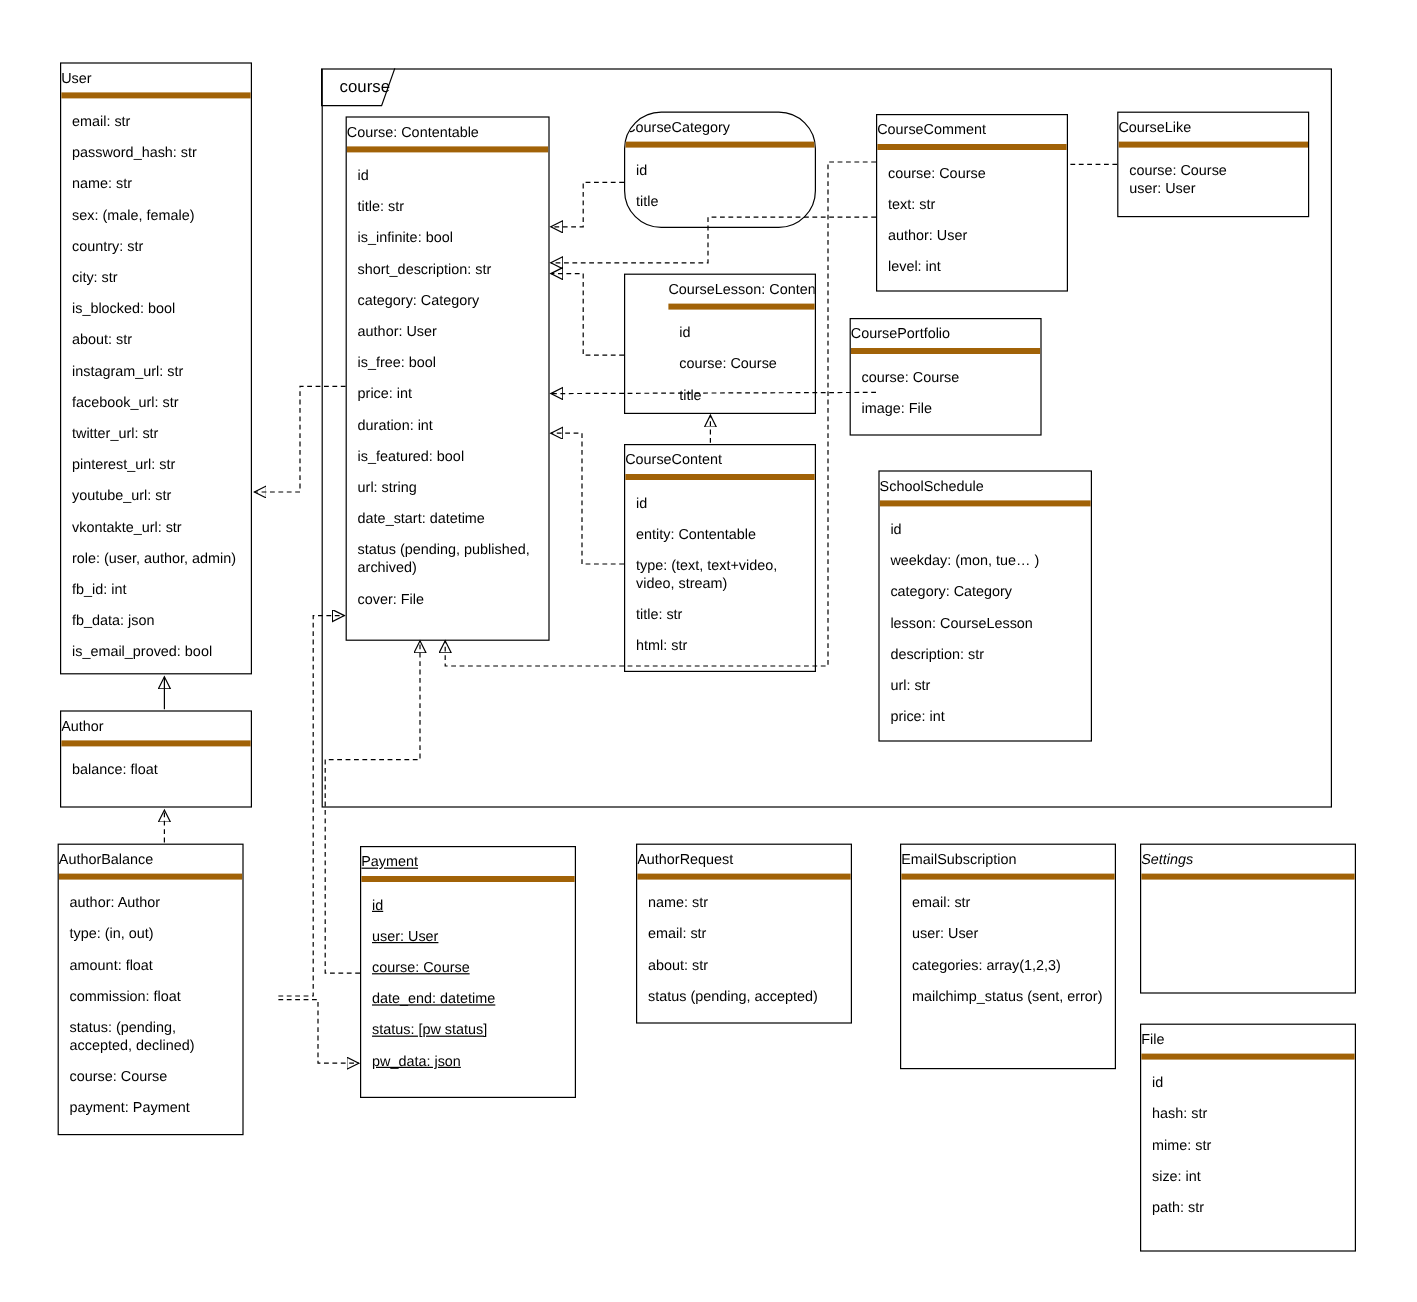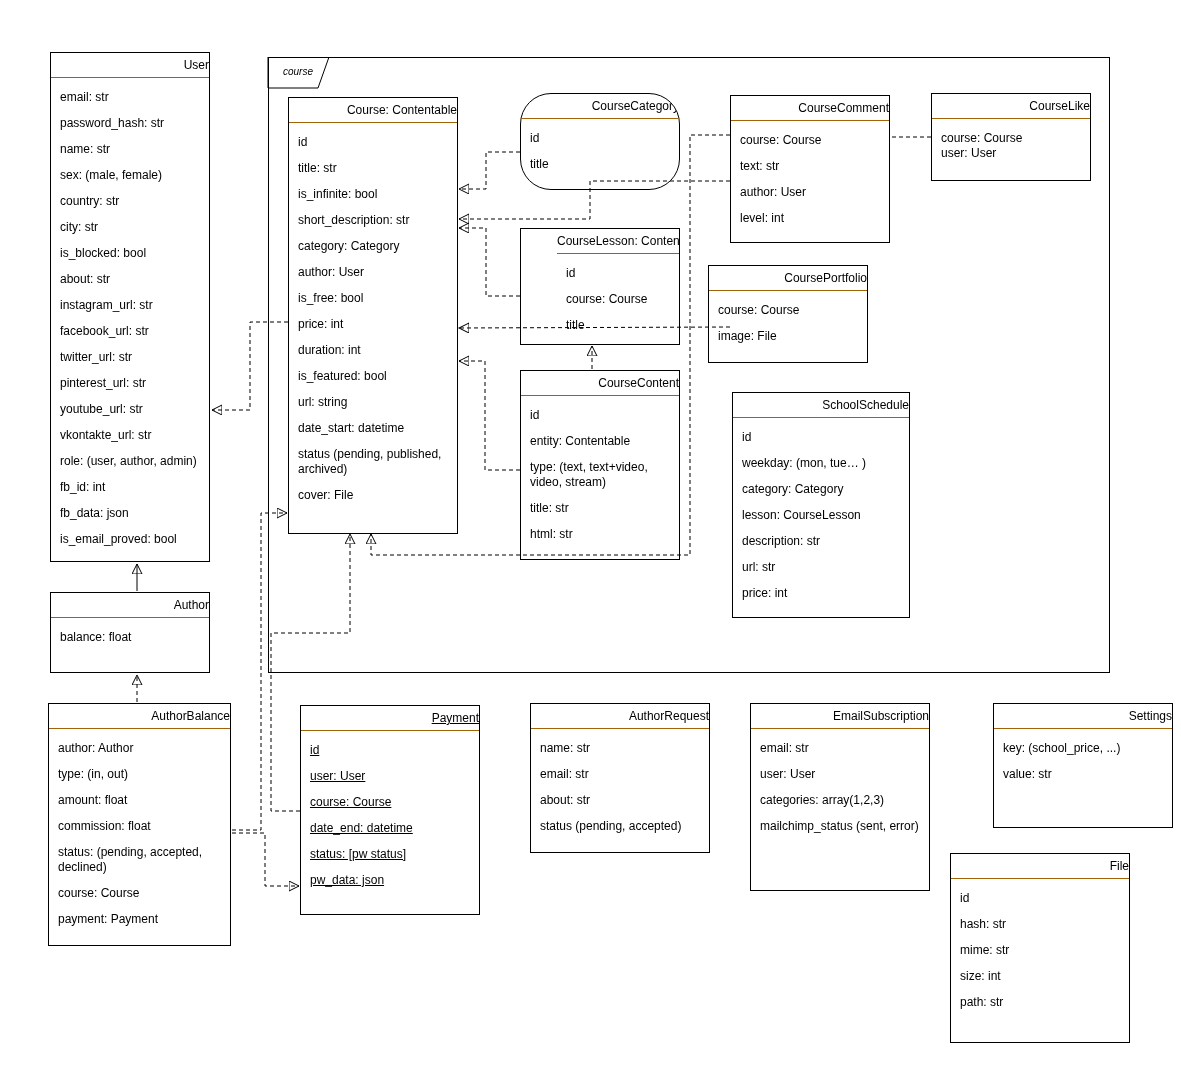--- a/index.html
+++ b/index.html
@@ -12,38 +12,37 @@
     overflow:hidden;
   }
   .package{
     position:absolute;
     border:1px solid #000;
     background:#ffffff;
     box-sizing:border-box;
   }
   .package-label{
     position:absolute;
-    font-size:10px;
+    font-size:14px;
     line-height:12px;
     white-space:nowrap;
-    font-style:italic;
   }
   .entity{
     position:absolute;
     border:1px solid #000;
     background:#ffffff;
     box-sizing:border-box;
     overflow:hidden;
   }
   .entity-title{
     height:24px;
     line-height:24px;
-    text-align:right;
+    text-align:left;
     font-size:12px;
-    border-bottom:1px solid #a16207;
+    border-bottom:5px solid #a16207;
     white-space:nowrap;
     overflow:hidden;
   }
   .entity-body{
     padding:12px 6px 0 9px;
   }
   .field{
     font-size:12px;
     line-height:15px;
     margin-bottom:11px;
@@ -94,21 +93,21 @@
           <div class="field">fb_data: json</div>
           <div class="field">is_email_proved: bool</div>
         </div>
       </div>
       <div class="entity" style="left: 50px; top: 592px; width: 160px; height: 81px;">
         <div class="entity-title">Author</div>
         <div class="entity-body">
           <div class="field">balance: float</div>
         </div>
       </div>
-      <div class="entity" style="left: 48px; top: 703px; width: 183px; height: 243px;">
+      <div class="entity" style="left: 48px; top: 703px; width: 155px; height: 243px;">
         <div class="entity-title">AuthorBalance</div>
         <div class="entity-body">
           <div class="field">author: Author</div>
           <div class="field">type: (in, out)</div>
           <div class="field">amount: float</div>
           <div class="field">commission: float</div>
           <div class="field">status: (pending, accepted, declined)</div>
           <div class="field">course: Course</div>
           <div class="field">payment: Payment</div>
         </div>
@@ -214,26 +213,22 @@
       </div>
       <div class="entity" style="left: 750px; top: 703px; width: 180px; height: 188px;">
         <div class="entity-title">EmailSubscription</div>
         <div class="entity-body">
           <div class="field">email: str</div>
           <div class="field">user: User</div>
           <div class="field">categories: array(1,2,3)</div>
           <div class="field">mailchimp_status (sent, error)</div>
         </div>
       </div>
-      <div class="entity" style="left: 993px; top: 703px; width: 180px; height: 125px;">
+      <div class="entity" style="left: 950px; top: 703px; width: 180px; height: 125px; font-style: italic;">
         <div class="entity-title">Settings</div>
-        <div class="entity-body">
-          <div class="field">key: (school_price, ...)</div>
-          <div class="field">value: str</div>
-        </div>
       </div>
       <div class="entity" style="left: 950px; top: 853px; width: 180px; height: 190px;">
         <div class="entity-title">File</div>
         <div class="entity-body">
           <div class="field">id</div>
           <div class="field">hash: str</div>
           <div class="field">mime: str</div>
           <div class="field">size: int</div>
           <div class="field">path: str</div>
         </div>

